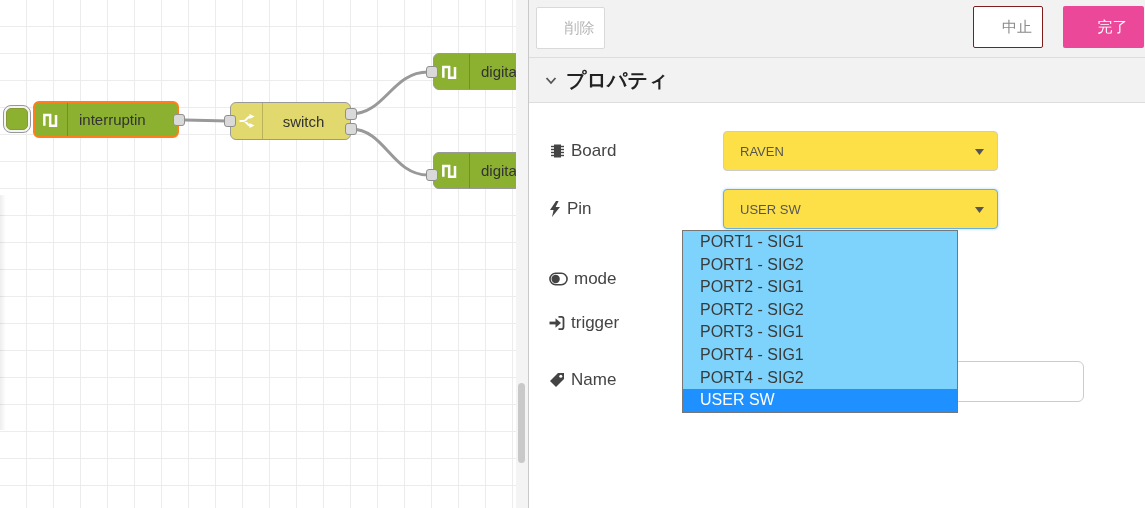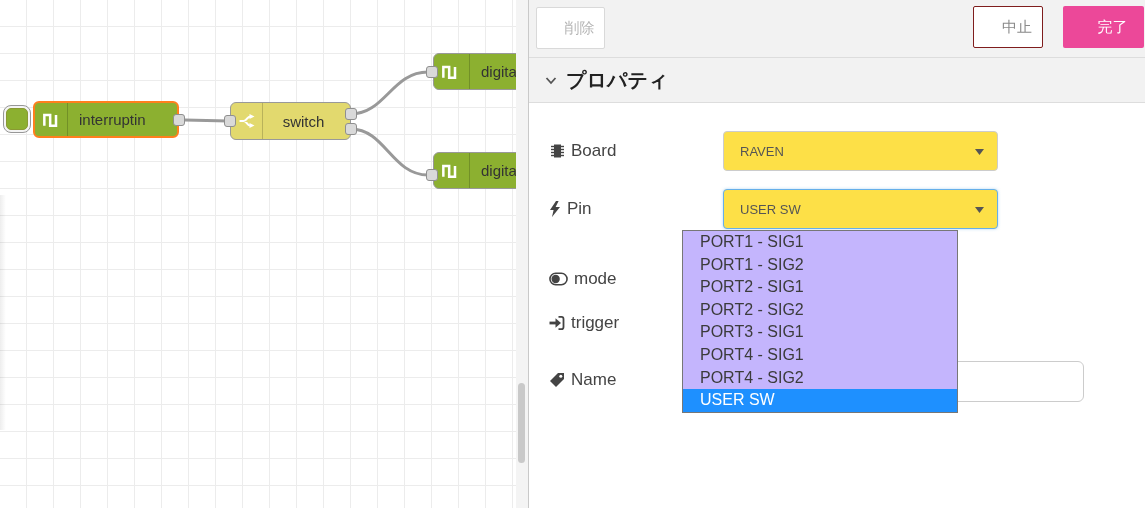--- a/index.html
+++ b/index.html
@@ -76,21 +76,21 @@
     border:1px solid #ccc; border-radius:4px; display:flex; align-items:center;
     font-size:13px; color:#555; padding-left:16px; cursor:pointer;margin-left:40px; }
   #board-select { top:131px; }
   #pin-select { top:189px; border:1px solid #66afe9; box-shadow:0 0 3px rgba(102,175,233,0.5); }
   .select-arrow { position:absolute; right:13px; top:17px; }
 
   #name-input { position:absolute; left:154px; top:361px; width:401px; height:41px;
     border:1px solid #ccc; border-radius:6px; font-size:15px; color:#333; padding:0 12px;
     outline:none; z-index:1; background:#fff; }
 
-  #pin-dropdown { position:absolute; left:153px; top:230px; width:276px; background:#c4b5fd;
+  #pin-dropdown { position:absolute; left:153px; top:230px; width:276px; background:#7dd3fc;
     border:1px solid #777; z-index:5; }
   .dd-item { height:22.6px; line-height:22.6px; padding-left:17px; font-size:16px;
     color:#3b3b3b; white-space:nowrap; cursor:default; }
   .dd-item.selected { color:#fff; }
 
   .lbl-row-board   { top:131px; }
   .lbl-row-pin     { top:189px; }
   .lbl-row-mode    { top:259px; }
   .lbl-row-trigger { top:303px; }
   .lbl-row-name    { top:360px; }

